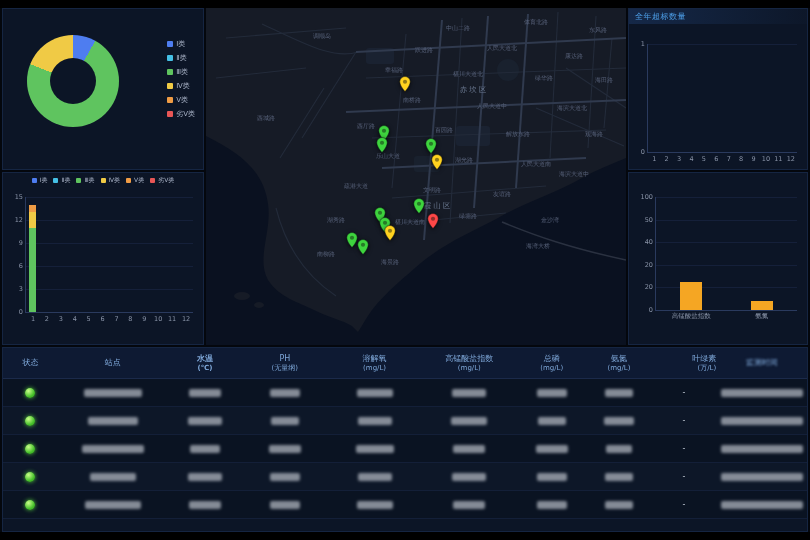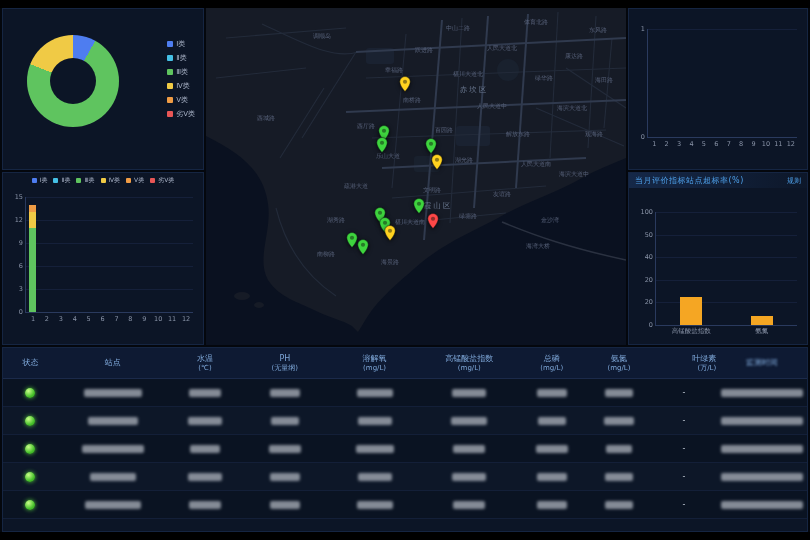--- a/index.html
+++ b/index.html
@@ -283,20 +283,23 @@
             <circle cx="12" cy="11.5" r="4.2" fill="rgba(10,18,10,0.45)"></circle>
           </svg></div>
         <div class="map-pin" style="left: 151px; top: 231px;"><svg width="12" height="16" viewBox="0 0 24 32">
             <path d="M12 1C6 1 1.5 5.6 1.5 11.4 1.5 19.6 12 31 12 31s10.5-11.4 10.5-19.6C22.5 5.6 18 1 12 1z" fill="#3ed43e" stroke="rgba(8,12,20,0.6)" stroke-width="1.6"></path>
             <circle cx="12" cy="11.5" r="4.2" fill="rgba(10,18,10,0.45)"></circle>
           </svg></div>
       </div>
   </div>
 
   <div class="panel" style="left:628px;top:8px;width:180px;height:162px;">
+    <div class="panel-header">
+      <span class="panel-title">全年超标数量</span>
+    </div>
     <div class="panel-body">
       <div id="annual-exceed-plot" class="plot">
           <div class="ytick" style="top: 104px;">0</div>
           <div class="gridline" style="top: 0px;"></div>
           <div class="ytick" style="top: -4px;">1</div>
           <div class="xtick" style="left: 6.20833px;">1</div>
           <div class="xtick" style="left: 18.625px;">2</div>
           <div class="xtick" style="left: 31.0417px;">3</div>
           <div class="xtick" style="left: 43.4583px;">4</div>
           <div class="xtick" style="left: 55.875px;">5</div>
@@ -305,24 +308,20 @@
           <div class="xtick" style="left: 93.125px;">8</div>
           <div class="xtick" style="left: 105.542px;">9</div>
           <div class="xtick" style="left: 117.958px;">10</div>
           <div class="xtick" style="left: 130.375px;">11</div>
           <div class="xtick" style="left: 142.792px;">12</div>
         </div>
     </div>
   </div>
 
   <div class="panel" style="left:628px;top:172px;width:180px;height:173px;">
-    <div class="panel-header">
-      <span class="panel-title">当月评价指标站点超标率(%)</span>
-      <span class="rule-link">规则</span>
-    </div>
     <div class="panel-body">
       <div id="monthly-rate-plot" class="plot">
           <div class="ytick" style="top: 109px;">0</div>
           <div class="gridline" style="top: 90.4px;"></div>
           <div class="ytick" style="top: 86.4px;">20</div>
           <div class="gridline" style="top: 67.8px;"></div>
           <div class="ytick" style="top: 63.8px;">20</div>
           <div class="gridline" style="top: 45.2px;"></div>
           <div class="ytick" style="top: 41.2px;">40</div>
           <div class="gridline" style="top: 22.6px;"></div>
@@ -338,21 +337,21 @@
   </div>
 
   <div class="panel" style="left:2px;top:347px;width:806px;height:185px;">
     <div id="table-head" class="table-head">
         <div class="th" style="width: 55px;">
           <div class="th-n">状态</div>
         </div>
         <div class="th" style="width: 110px;">
           <div class="th-n">站点</div>
         </div>
-        <div class="th" style="width: 75px;">
+        <div class="th" style="width: 75px; font-weight: bold;">
           <div class="th-n">水温</div>
           <div class="th-u">(℃)</div>
         </div>
         <div class="th" style="width: 85px;">
           <div class="th-n">PH</div>
           <div class="th-u">(无量纲)</div>
         </div>
         <div class="th" style="width: 95px;">
           <div class="th-n">溶解氧</div>
           <div class="th-u">(mg/L)</div>

